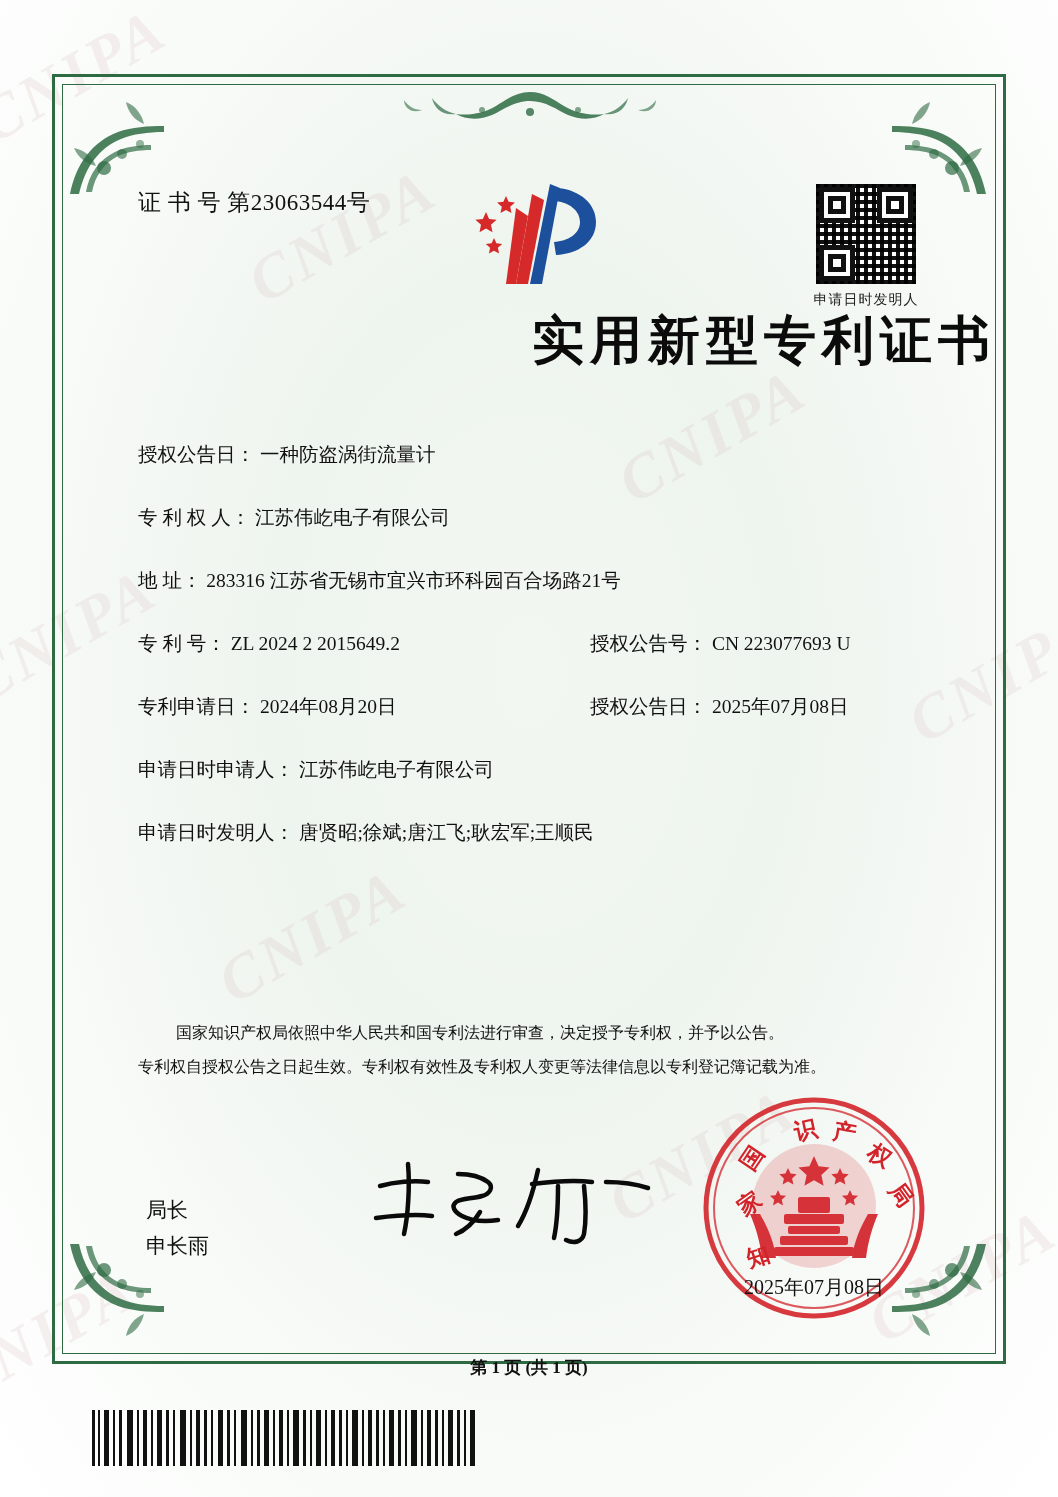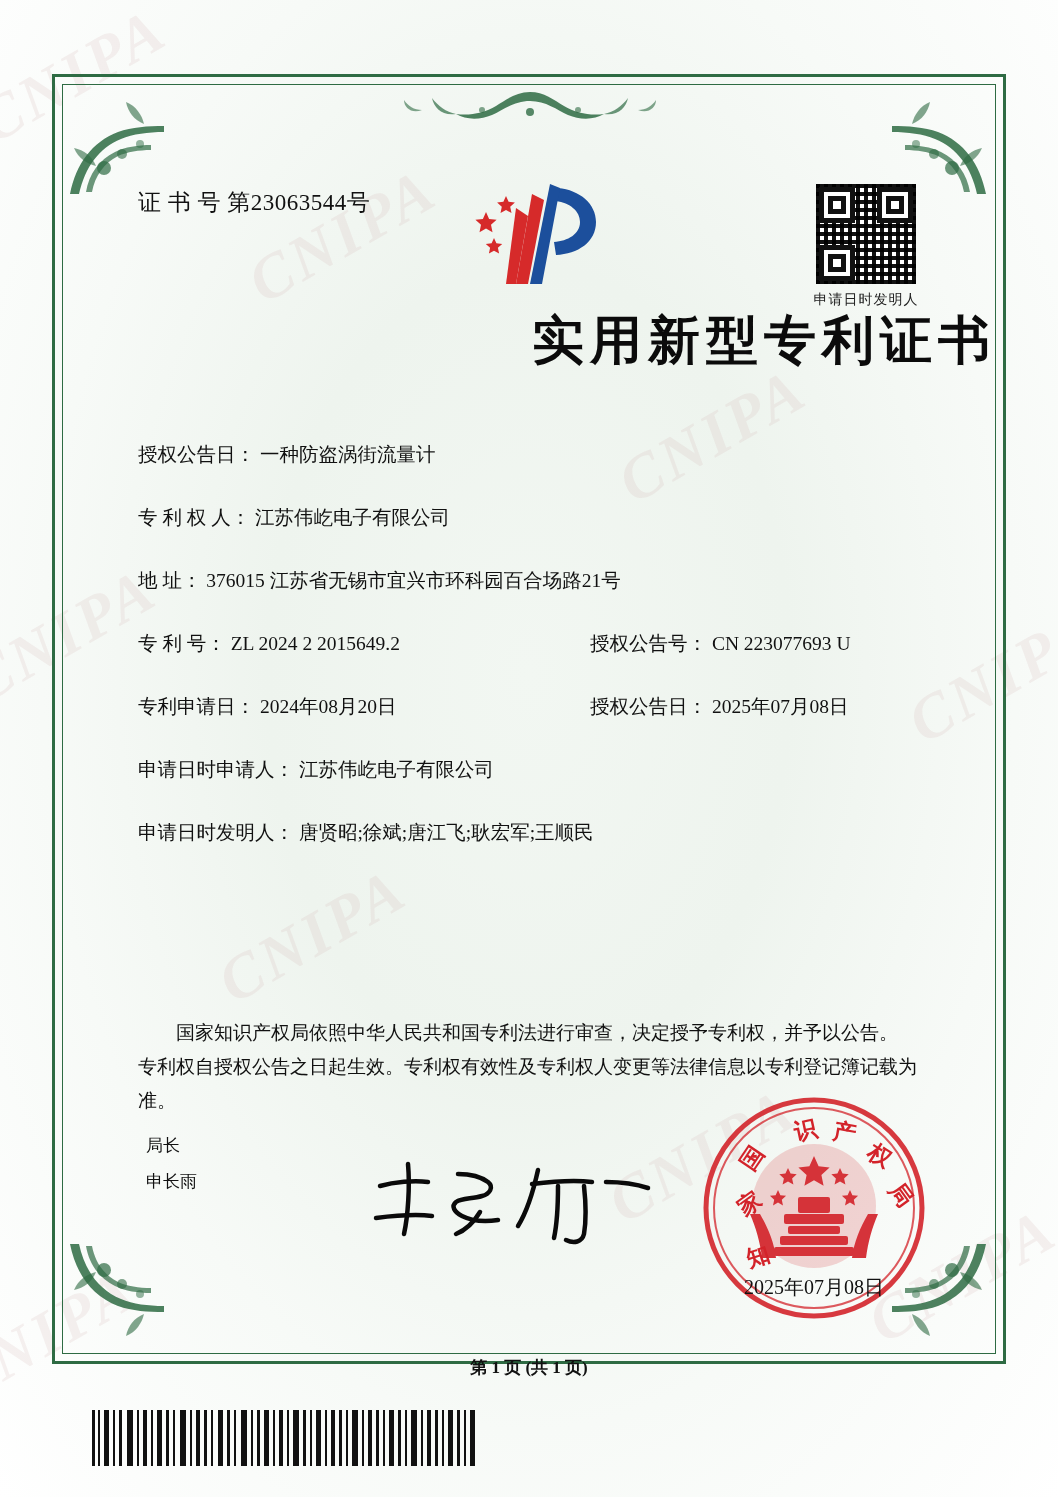--- a/index.html
+++ b/index.html
@@ -191,33 +191,33 @@
     position: absolute;
     left: 452px;
     top: 0;
   }
 
   .statement {
     position: absolute;
     left: 76px;
     top: 932px;
     width: 800px;
-    font-size: 19px;
+    font-size: 16px;
     line-height: 34px;
     color: #111;
   }
   .statement p { margin: 0; }
   .statement .indent { text-indent: 38px; }
 
   
   .sig-block {
     position: absolute;
     left: 84px;
-    top: 1044px;
-    font-size: 17px;
+    top: 1108px;
+    font-size: 21px;
     line-height: 36px;
     color: #111;
   }
   .sig-script {
     position: absolute;
     left: 300px;
     top: 1072px;
     width: 300px;
     height: 90px;
     color: #0a0a0a;
@@ -375,21 +375,21 @@
         <span class="val">一种防盗涡街流量计</span>
       </div>
 
       <div class="row">
         <span class="lbl">专 利 权 人：</span>
         <span class="val">江苏伟屹电子有限公司</span>
       </div>
 
       <div class="row">
         <span class="lbl">地         址：</span>
-        <span class="val">376015 江苏省无锡市宜兴市环科园百合场路21号</span>
+        <span class="val">283316 江苏省无锡市宜兴市环科园百合场路21号</span>
       </div>
 
 
       <div class="row two-col">
         <span class="lbl">专    利    号：</span>
         <span class="val">ZL 2024 2 2015649.2</span>
         <span class="col2">
           <span class="lbl">授权公告号：</span>
           <span class="val">CN 223077693 U</span>
         </span>

